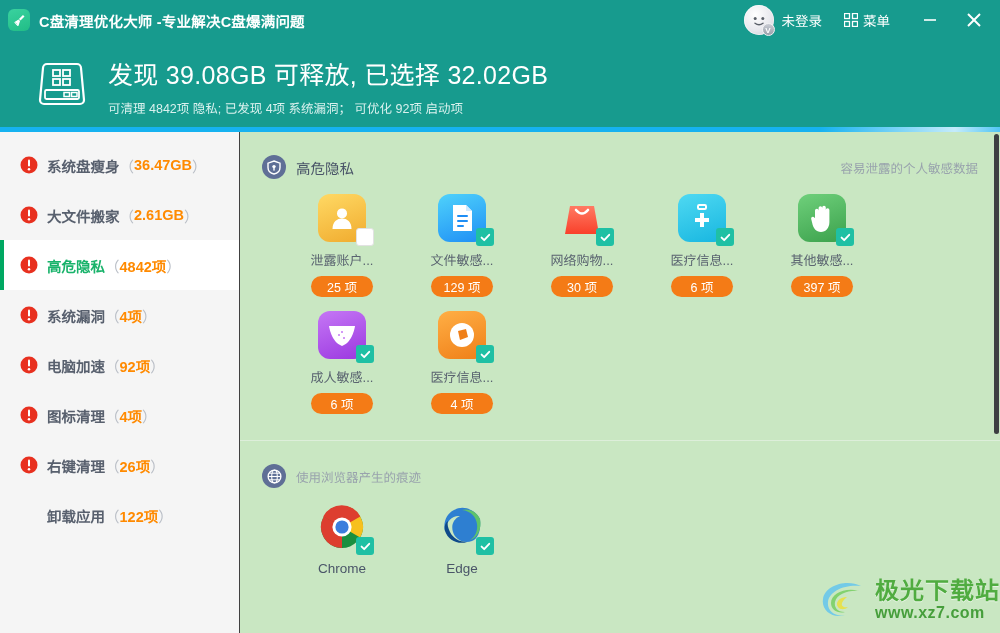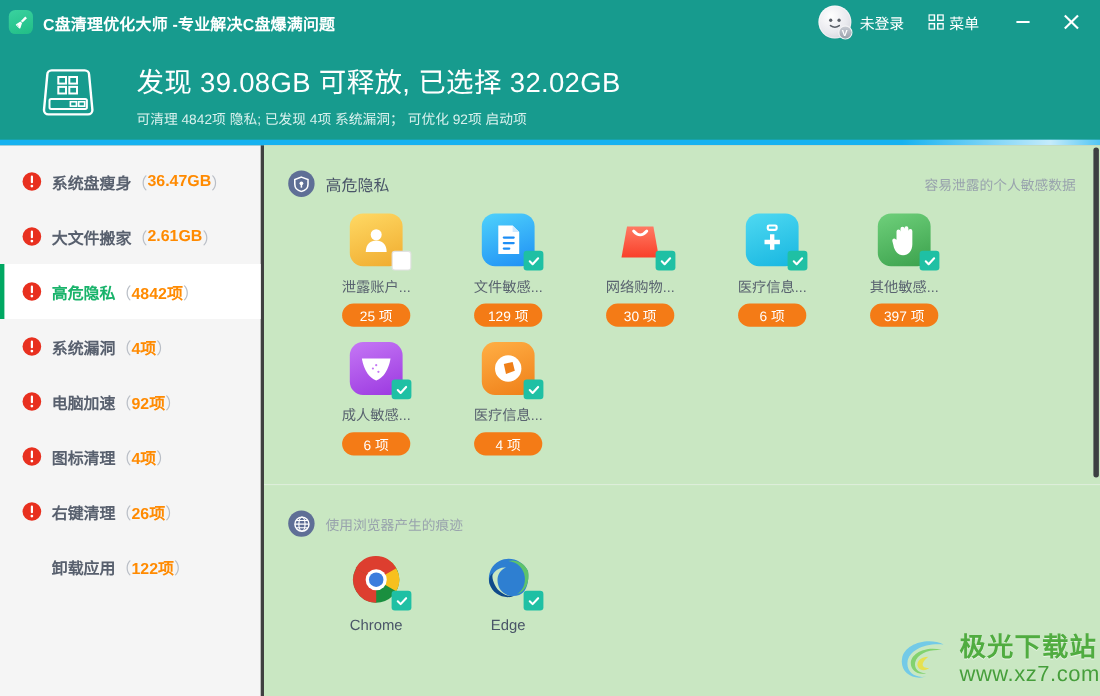--- a/index.html
+++ b/index.html
@@ -5,21 +5,21 @@
 <style>
   * { box-sizing: border-box; margin: 0; padding: 0; }
   html, body {
     width: 1000px; height: 633px;
     font-family: "Liberation Sans", "DejaVu Sans", sans-serif;
     overflow: hidden; background: #fff;
   }
   #app {
     position: relative; width: 1000px; height: 633px;
     display: flex; flex-direction: column;
-    background: #fca5a5;
+    background: #15803d;
   }
 
   
   .titlebar {
     height: 40px; flex: 0 0 40px;
     background: #179b8e;
     display: flex; align-items: center;
     padding: 0 0 0 8px;
     position: relative;
   }
@@ -69,21 +69,20 @@
   .win-btn.min { margin-left: 18px; }
   .win-btn.close { margin-right: 4px; }
 
   
   .banner {
     height: 92px; flex: 0 0 92px;
     background: #179b8e;
     display: flex; align-items: center;
     padding: 0 16px 0 34px;
     position: relative;
-    gap: 16px;
   }
   .disk-icon { flex: 0 0 56px; margin-right: 18px; }
   .banner-texts { flex: 1 1 auto; min-width: 0; }
   .banner-main {
     color: #ffffff; font-size: 25px; font-weight: normal;
     white-space: nowrap; letter-spacing: .3px;
   }
   .banner-sub {
     color: #d9f1ee; font-size: 12.5px; margin-top: 7px; white-space: nowrap;
   }
@@ -107,21 +106,21 @@
   }
 
   
   .body-wrap { flex: 1 1 auto; display: flex; min-height: 0; }
 
   
   .sidebar {
     width: 240px; flex: 0 0 240px;
     background: #f5f5f5;
     padding-top: 8px;
-    border-right: 3px solid #404040;
+    border-right: 1px solid #404040;
   }
   .nav-item {
     height: 50px; display: flex; align-items: center;
     padding-left: 20px; position: relative;
     font-size: 14.5px; white-space: nowrap;
   }
   .nav-item .bar {
     position: absolute; left: 0; top: 0; width: 4px; height: 100%;
     background: transparent;
   }
@@ -212,21 +211,21 @@
     position: absolute; right: 0; bottom: 10px;
     display: flex; align-items: center; opacity: .95;
     pointer-events: none;
   }
   .wm-text { margin-left: 4px; line-height: 1; }
   .wm-top {
     font-size: 24px; font-weight: bold; color: #4aa93a;
     letter-spacing: 1px; text-shadow: 0 1px 0 rgba(255,255,255,.6);
   }
   .wm-bot {
-    font-size: 20px; font-weight: normal; color: #3f9b34; margin-top: 2px;
+    font-size: 16px; font-weight: bold; color: #3f9b34; margin-top: 2px;
     letter-spacing: .5px;
   }
 </style>
 </head>
 <body>
 
 <div id="app">
 
   <div class="titlebar">
     <div class="app-logo">

